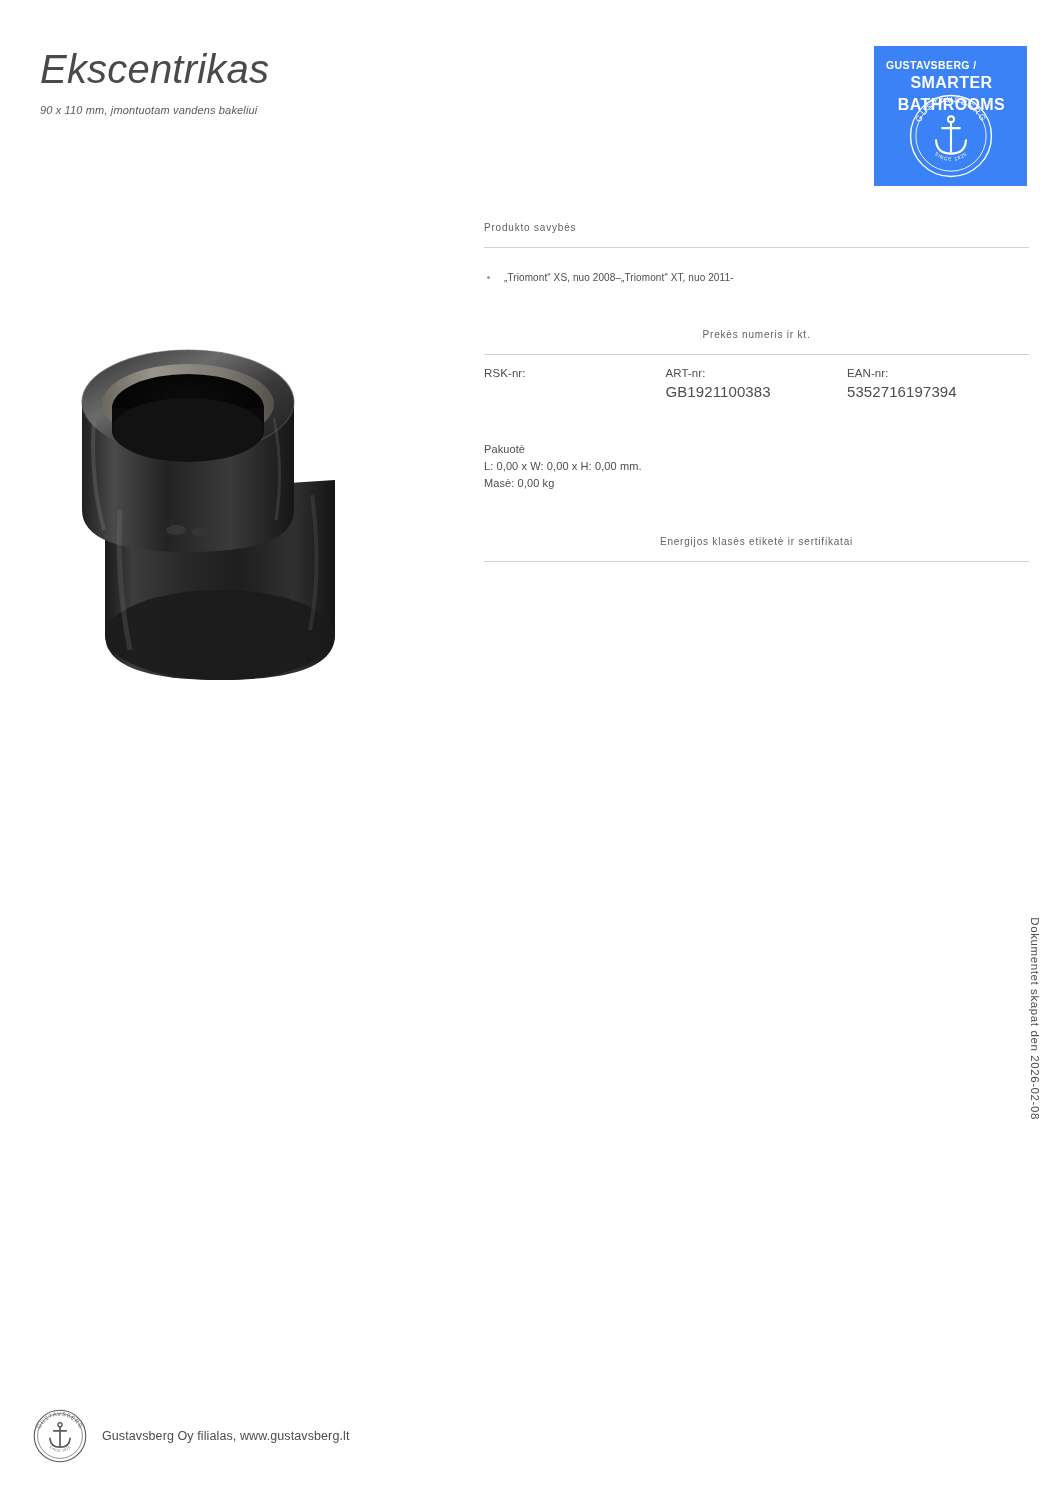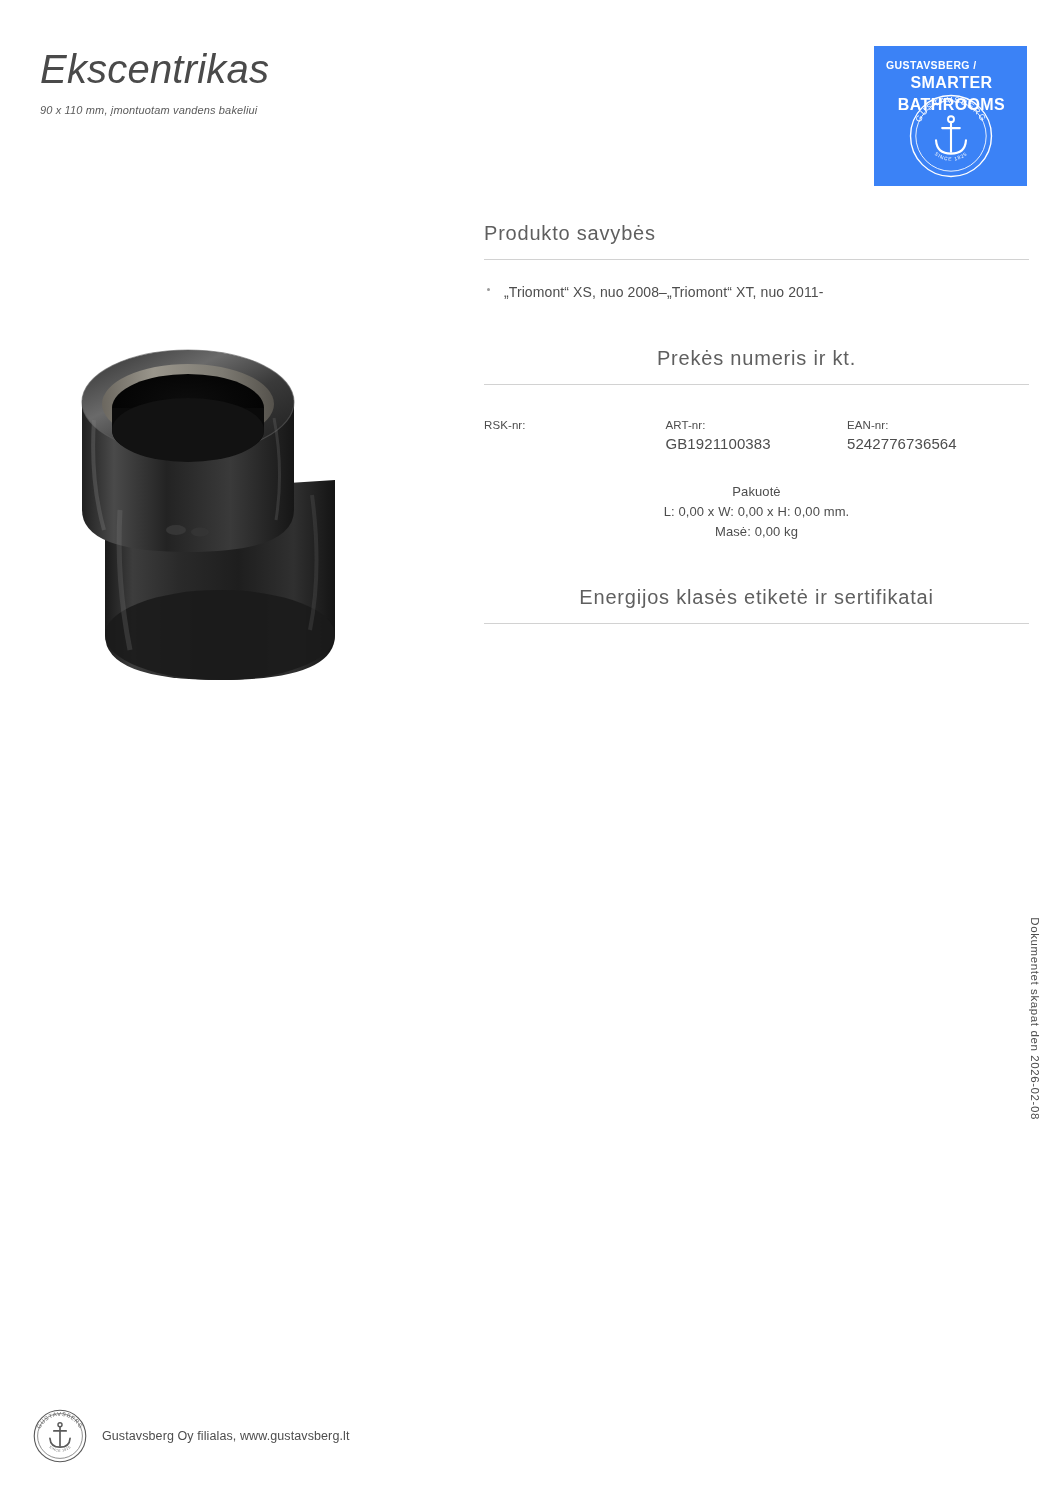--- a/index.html
+++ b/index.html
@@ -80,79 +80,78 @@
   }
 
   
   .details {
     position: absolute;
     left: 484px;
     top: 222px;
     width: 545px;
   }
   .section-title {
-    font-size: 20px;
+    font-size: 10px;
     color: #5f5f5f;
     letter-spacing: 0.8px;
     font-weight: 400;
     padding-bottom: 14px;
     border-bottom: 1px solid #d2d2d2;
     margin: 0;
   }
   .section-gap { margin-top: 44px; text-align: center; }
 
   .feature-list {
     list-style: none;
     margin: 22px 0 0 0;
     padding: 0;
   }
   .feature-list li {
-    font-size: 14px;
+    font-size: 10px;
     color: #4d4d4d;
     letter-spacing: 0.1px;
     position: relative;
     padding-left: 20px;
     line-height: 1.5;
   }
   .feature-list li::before {
     content: "";
     position: absolute;
     left: 3px;
     top: 6px;
     width: 3px;
     height: 3px;
     border-radius: 50%;
     background: #9a9a9a;
   }
 
   .numbers-grid {
     display: flex;
-    margin-top: 34px;
+    margin-top: 12px;
   }
   .numbers-col { width: 33.3%; }
   .num-label {
     font-size: 11.5px;
     color: #4d4d4d;
     letter-spacing: 0.1px;
   }
   .num-value {
     font-size: 15px;
     color: #4d4d4d;
     letter-spacing: 0.1px;
     margin-top: 4px;
     min-height: 14px;
   }
 
   .packaging {
-    margin-top: 30px;
-    font-size: 13px;
+    margin-top: 41px;
+    font-size: 11px;
     line-height: 1.55;
     color: #4d4d4d;
     letter-spacing: 0.1px;
-    text-align: center;
   }
 
   
   .doc-date {
     position: absolute;
     right: 18px;
     top: 1120px;
     font-size: 11.5px;
     color: #4d4d4d;
     letter-spacing: 0.6px;
@@ -285,21 +284,21 @@
     <div class="numbers-col">
       <div class="num-label">RSK-nr:</div>
       <div class="num-value"></div>
     </div>
     <div class="numbers-col">
       <div class="num-label">ART-nr:</div>
       <div class="num-value">GB1921100383</div>
     </div>
     <div class="numbers-col">
       <div class="num-label">EAN-nr:</div>
-      <div class="num-value">5242776736564</div>
+      <div class="num-value">5352716197394</div>
     </div>
   </div>
 
   <div class="packaging">
     <div>Pakuotė</div>
     <div>L: 0,00 x W: 0,00 x H: 0,00 mm.</div>
     <div>Masė: 0,00 kg</div>
   </div>
 
   <h2 class="section-title section-gap">Energijos klasės etiketė ir sertifikatai</h2>

